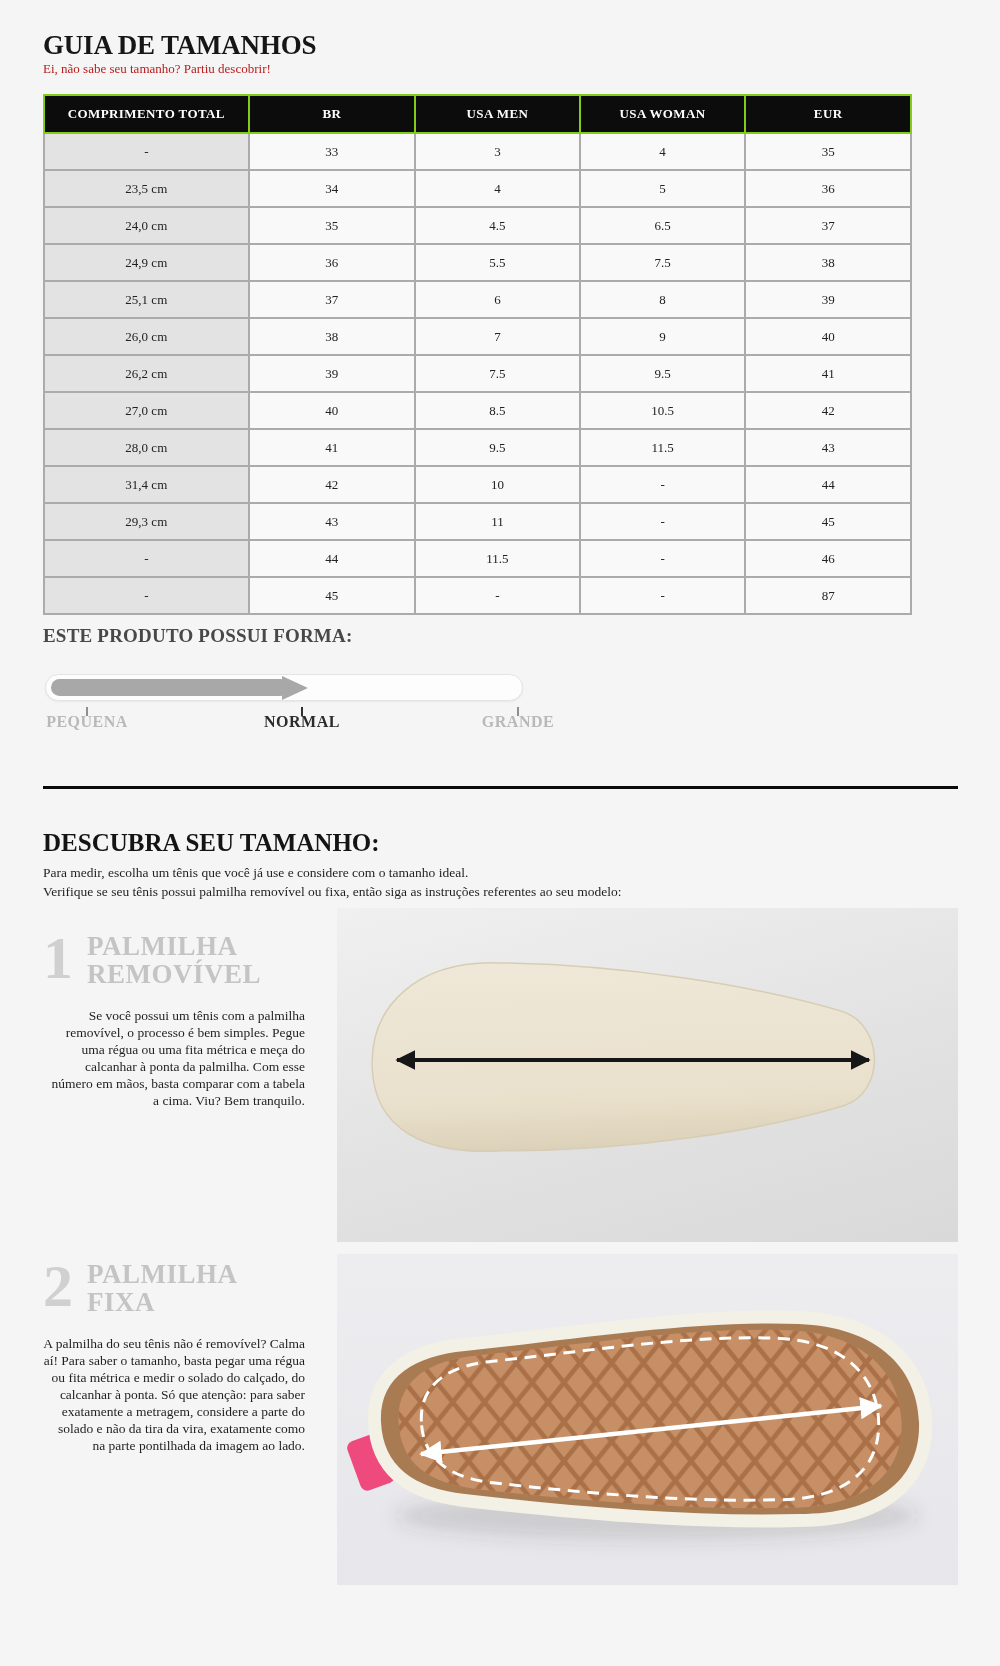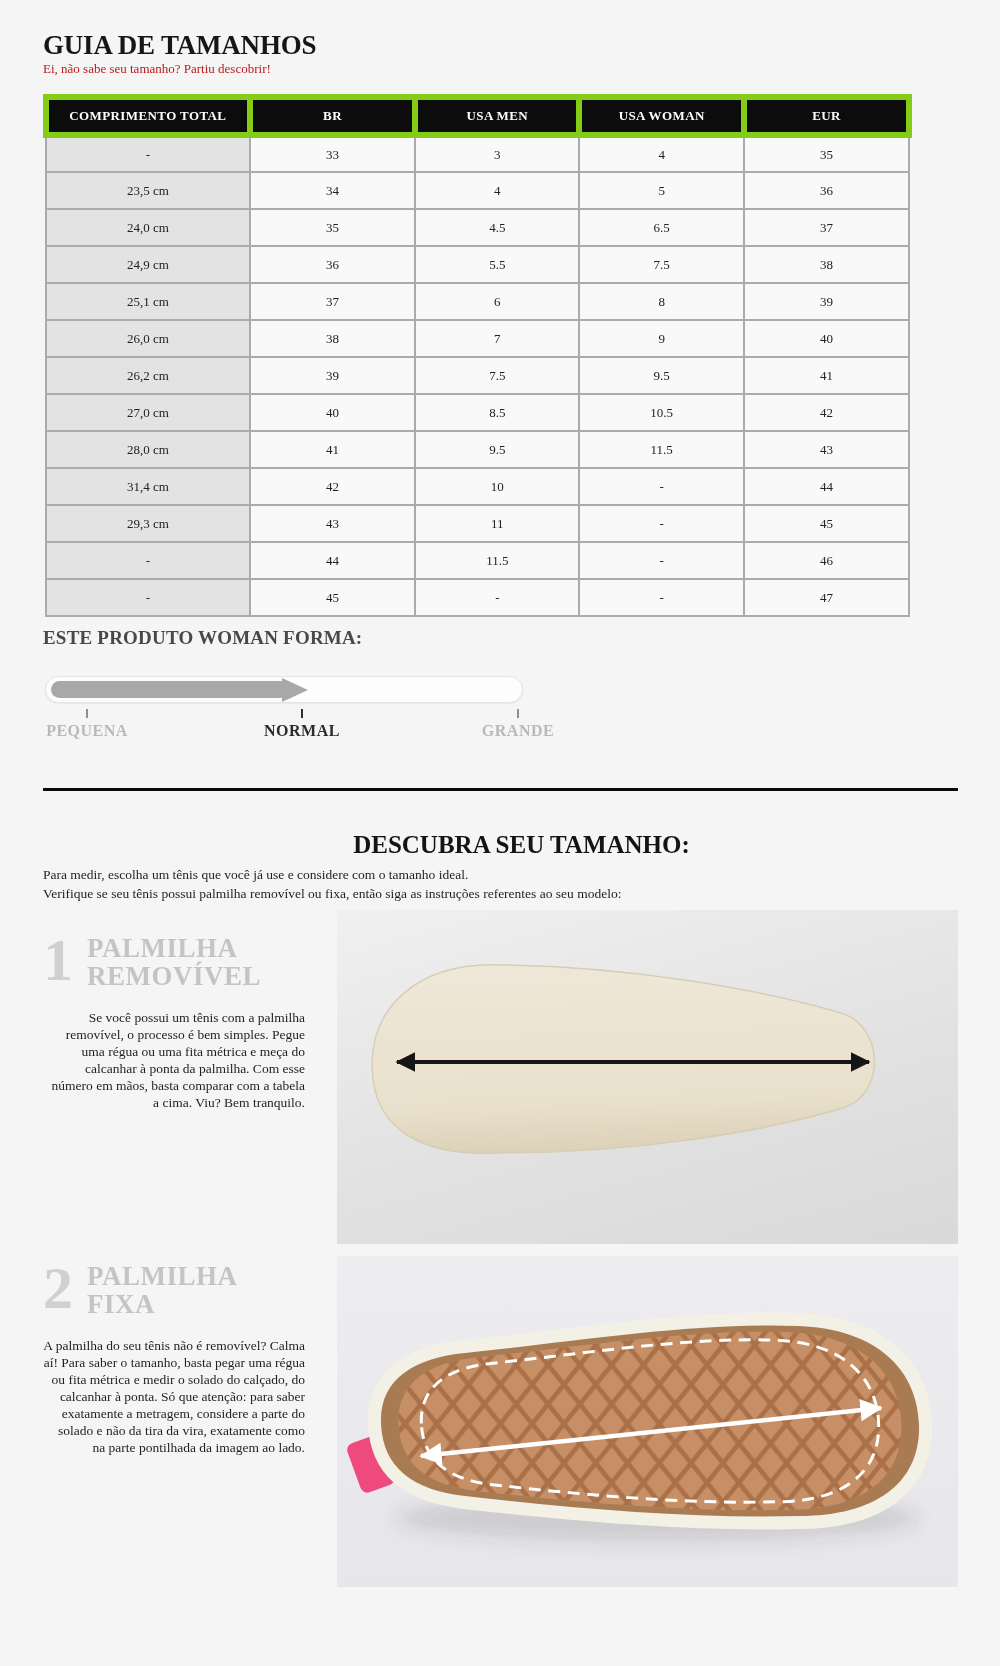--- a/index.html
+++ b/index.html
@@ -10,21 +10,21 @@
     font-family:Liberation Serif, serif; color:#1f1f1f;
   }
   
   .title { padding-top:30px; font-size:27px; font-weight:800; letter-spacing:-0.2px; color:#161616; }
   .subtitle { margin-top:0; font-size:13px; color:#b91c1c; }
 
   
   table.size { border-collapse:collapse; width:869px; margin-top:17px; table-layout:fixed; }
   table.size th {
     background:#0c0c0c; color:#fff; font-size:13px; font-weight:700; letter-spacing:0.4px;
-    height:38px; text-align:center; border:6px solid #84cc16;
+    height:38px; text-align:center; border:2px solid #84cc16;
   }
   table.size td {
     height:37px; text-align:center; font-size:13px; color:#222;
     background:#f9f9f9; border:2px solid #ababab;
   }
   table.size td.c0 { background:#e3e3e3; }
 
   
   .footnotes { margin-top:15px; }
   .footnotes p { font-size:12px; line-height:19px; color:#2d2d2d; }
@@ -40,29 +40,29 @@
   .fill .shaft { flex:1; height:17px; border-radius:9px; background:#a8a8a8; }
   .fill .tip {
     width:0; height:0; margin-left:-7px;
     border-top:12px solid transparent; border-bottom:12px solid transparent;
     border-left:26px solid #a8a8a8;
   }
   .slider-meta { position:relative; height:38px; margin-top:6px; }
   .tick { position:absolute; top:0; width:2px; height:9px; background:#8f8f8f; }
   .tick.t0 { left:41px; } .tick.t1 { left:256px; background:#2f2f2f; } .tick.t2 { left:472px; }
   .slabel {
-    position:absolute; top:13px; transform:translateX(-50%);
+    position:absolute; top:6px; transform:translateX(-50%);
     font-size:16px; font-weight:700; letter-spacing:0.5px; color:#b9b9b9; white-space:nowrap;
   }
   .slabel.l0 { left:42px; } .slabel.l1 { left:257px; color:#2b2b2b; } .slabel.l2 { left:473px; }
 
   .divider { margin-top:41px; width:915px; height:3px; background:#0a0a0a; border:none; }
 
   
-  .discover-heading { margin-top:40px; font-size:25px; font-weight:800; color:#141414;text-align:center; }
+  .discover-heading { margin-top:40px; font-size:25px; font-weight:800; color:#141414; }
   .intro { margin-top:7px; font-size:13.5px; line-height:17px; color:#1f1f1f; }
   .intro + .intro { margin-top:2px; }
 
   
   .steps { margin-top:8px; width:915px; }
   .step { display:flex; align-items:stretch; }
   .step + .step { margin-top:12px; }
   .step-text { flex:0 0 294px; padding-right:32px; }
   .step.s1 .step-text { padding-top:22px; }
   .step.s2 .step-text { padding-top:4px; }
@@ -185,27 +185,27 @@
         <td>44</td>
         <td>11.5</td>
         <td>-</td>
         <td>46</td>
       </tr>
         <tr>
         <td class="c0">-</td>
         <td>45</td>
         <td>-</td>
         <td>-</td>
-        <td>47</td>
+        <td>87</td>
       </tr>
       </tbody>
   </table>
 
 
-  <h2 class="forma-heading">ESTE PRODUTO WOMAN FORMA:</h2>
+  <h2 class="forma-heading">ESTE PRODUTO POSSUI FORMA:</h2>
 
   <div class="slider">
     <div class="bar">
       <div class="fill" style="width: 54%;">
         <span class="shaft"></span>
         <span class="tip"></span>
       </div>
     </div>
     <div class="slider-meta">
       <span class="tick t0"></span>

